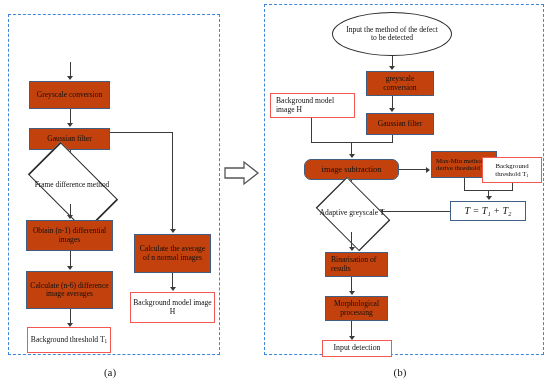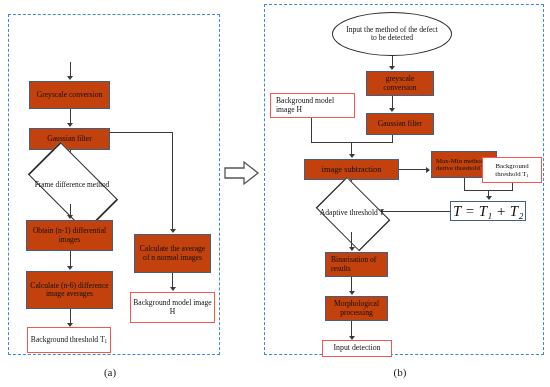--- a/index.html
+++ b/index.html
@@ -88,21 +88,21 @@
   .diamond .lbl {
     position: relative;
     z-index: 2;
   }
   
   .box-formula {
     background: #ffffff;
     border: 0.9px solid #3f5f85;
     font-family: "Liberation Serif", "DejaVu Serif", serif;
     font-style: italic;
-    font-size: 15px;
+    font-size: 10px;
   }
   .box-formula .lbl { white-space: nowrap; }
 
   sub { font-size: 0.68em; vertical-align: -0.22em; }
 
   
   .conn {
     position: absolute;
     background: #3a3a3a;
   }
@@ -224,21 +224,21 @@
   <div class="node box-red" style="left:270px; top:93px; width:85px; height:25px;">
     <span class="lbl" style="text-align:left; padding-left:3px;">Background model image H</span>
   </div>
 
   <div class="conn v" style="left:311px; top:118px; height:25px;"></div>
   <div class="conn h" style="left:311px; top:142px; width:81px;"></div>
   <div class="conn v" style="left:391.5px; top:135px; height:8px;"></div>
   <div class="conn v" style="left:351px; top:142px; height:15px;"></div>
   <div class="arrowhead down" style="left:348.5px; top:154px;"></div>
 
-  <div class="node box" style="left:304px; top:159px; width:95px; height:21px;">
+  <div class="node box" style="left:304px; top:159px; width:95px; height:21px;border-radius:7px;">
     <span class="lbl" style="font-size:8.4px;">image subtraction</span>
   </div>
 
   <div class="conn h" style="left:399px; top:169px; width:29px;"></div>
   <div class="arrowhead right" style="left:426px; top:166.5px;"></div>
 
   <div class="node box" style="left:431px; top:151px; width:66px; height:27px;">
     <span class="lbl" style="text-align:left; font-size:6.8px; padding-left:2px;"><span>Max-Min method to derive threshold T</span><sub>2</sub></span>
   </div>
 
@@ -257,21 +257,21 @@
   </div>
 
   <div class="conn h" style="left:382px; top:211px; width:68px;"></div>
   <div class="arrowhead left" style="left:379px; top:208.5px;"></div>
 
   <div class="conn v" style="left:351px; top:180px; height:13px;"></div>
   <div class="arrowhead down" style="left:348.5px; top:191px;"></div>
 
   <div class="node diamond" style="left:310px; top:194px; width:84px; height:38px;">
     <div class="dia-shape" style="width:42px; height:42px; margin-left:-21px; margin-top:-21px; transform: rotate(45deg) scaleX(1.40);"></div>
-    <span class="lbl" style="font-size:7.6px;">Adaptive threshold T</span>
+    <span class="lbl" style="font-size:7.6px;">Adaptive greyscale T</span>
   </div>
 
   <div class="conn v" style="left:351px; top:232px; height:17px;"></div>
   <div class="arrowhead down" style="left:348.5px; top:247px;"></div>
 
   <div class="node box" style="left:325px; top:252px; width:63px; height:25px;">
     <span class="lbl" style="text-align:left; padding-left:3px;">Binarisation of results</span>
   </div>
   <div class="conn v" style="left:351px; top:277px; height:16px;"></div>
   <div class="arrowhead down" style="left:348.5px; top:291px;"></div>

